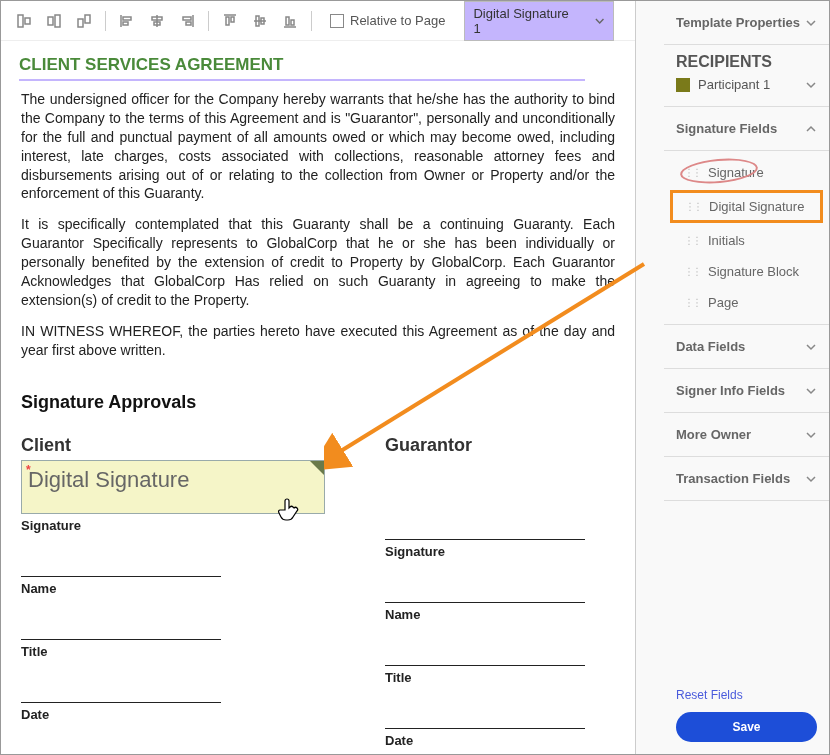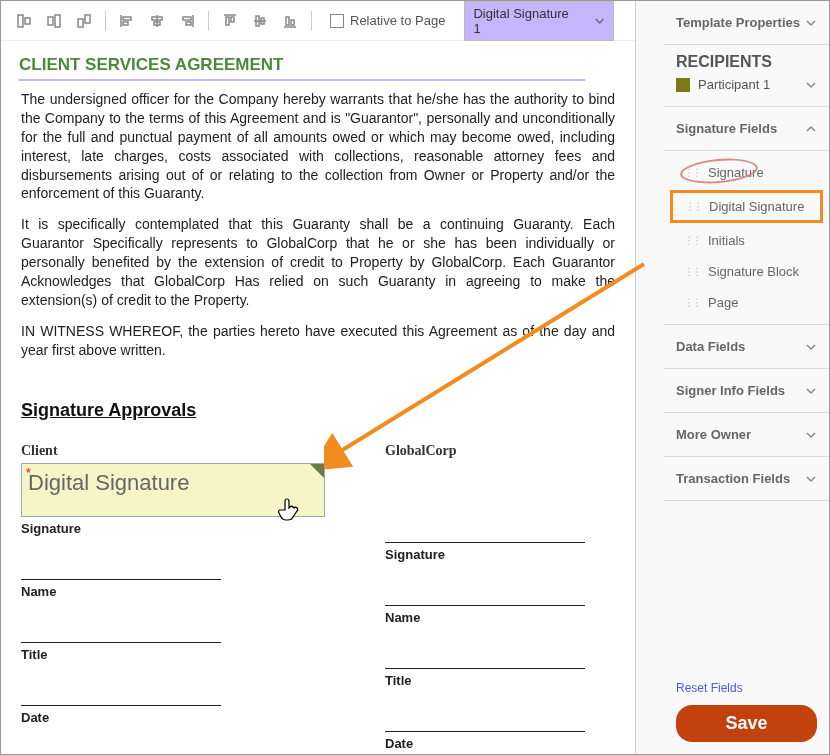--- a/index.html
+++ b/index.html
@@ -10,24 +10,24 @@
 .tool-btn { width: 26px; height: 26px; display: flex; align-items: center; justify-content: center; cursor: pointer; color: #888; }
 .tool-btn svg { width: 16px; height: 16px; stroke: #888; fill: none; stroke-width: 1.5; }
 .divider { width: 1px; height: 20px; background: #ccc; margin: 0 4px; }
 .rel-page { display: flex; align-items: center; gap: 6px; margin-left: 10px; font-size: 13px; color: #555; }
 .rel-page .checkbox { width: 14px; height: 14px; border: 1.5px solid #888; }
 .sig-select { margin-left: 15px; border: 1px solid #bbb; padding: 4px 8px; font-size: 13px; display: flex; align-items: center; gap: 20px; width: 150px; justify-content: space-between; background: #c4b5fd; }
 .doc { padding: 12px 20px; flex: 1; overflow: hidden; }
 .doc-title { color: #4a8a3a; font-weight: bold; font-size: 17px; border-bottom: 2px solid #c4b5fd; padding: 2px 0 4px; display: inline-block; width: calc(100% - 28px); margin-left: -2px; }
 .body-text { margin-top: 9px; font-size: 14px; line-height: 1.35; text-align: justify; color: #222; }
 .body-text p { margin-bottom: 12px; }
-.sig-approvals { margin-top: 40px; font-size: 18px; font-weight: bold; text-decoration: underline; color: #111; }
+.sig-approvals { margin-top: 32px; font-size: 18px; font-weight: bold; color: #111; }
 .sig-grid { display: flex; gap: 60px; margin-top: 22px; }
 .sig-col { flex: 1; }
-.party-name { font-weight: bold; font-size: 14px; margin-bottom: 4px; font-family: Liberation Serif, serif; }
+.party-name { font-weight: bold; font-size: 18px; margin-bottom: 4px; }
 .sig-field { background: #f5f5c8; border: 1px solid #9aa; width: 304px; height: 54px; position: relative; padding: 6px 6px; font-size: 22px; color: #666; margin-bottom: 4px; }
 .sig-field .asterisk { position: absolute; top: 2px; left: 4px; color: #e44; font-size: 12px; font-weight: bold; }
 .sig-field .corner { position: absolute; top: 0; right: 0; width: 0; height: 0; border-left: 14px solid transparent; border-top: 14px solid #6a7a4a; }
 .cursor-hand { position: absolute; left: 278px; top: 496px; font-size: 22px; pointer-events: none; z-index: 50; }
 .arrow-svg { position: absolute; left: 324px; top: 246px; pointer-events: none; z-index: 40; }
 .sig-line { border-bottom: 1px solid #222; height: 22px; margin-bottom: 4px; width: 200px; }
 .label-sm { font-size: 13px; font-weight: bold; color: #222; margin-bottom: 22px; display: block; }
 .panel { width: 194px; background: #f9f9f9; border-left: 1px solid #ccc; display: flex; flex-direction: column; font-size: 13px; padding-left: 28px; }
 .panel-section { padding: 14px 12px; border-bottom: 1px solid #ddd; display: flex; justify-content: space-between; align-items: center; color: #666; font-weight: bold; cursor: pointer; }
 .recip { padding: 8px 12px 14px; border-bottom: 1px solid #ddd; }
@@ -35,21 +35,21 @@
 .recip-row { display: flex; align-items: center; gap: 8px; font-size: 13px; color: #555; }
 .recip-marker { width: 14px; height: 14px; background: #7a7a1a; }
 .chev { width: 12px; height: 12px; }
 .sig-fields-list { padding: 6px 0; border-bottom: 1px solid #ddd; }
 .field-item { padding: 8px 12px 8px 20px; display: flex; align-items: center; gap: 8px; color: #666; cursor: pointer; position: relative; }
 .field-item .drag { color: #bbb; font-size: 10px; letter-spacing: -2px; }
 .field-item.highlighted { border: 3px solid #f28c1e; margin: 2px 6px; padding: 6px 8px 6px 12px; }
 .sig-oval { position: absolute; border: 2px solid #d88; border-radius: 50%; width: 78px; height: 24px; left: 16px; top: 2px; transform: rotate(-5deg); pointer-events: none; }
 .bottom-links { margin-top: auto; padding: 12px; }
 .reset-link { color: #4a5bdc; font-size: 12px; cursor: pointer; display: block; margin-bottom: 10px; }
-.save-btn { background: #c2410c; color: #fff; border: none; border-radius: 16px; width: 100%; padding: 8px; font-size: 18px; font-weight: bold; cursor: pointer; }
+.save-btn { background: #1d4ed8; color: #fff; border: none; border-radius: 16px; width: 100%; padding: 8px; font-size: 12px; font-weight: bold; cursor: pointer; }
 </style>
 </head>
 <body>
 
 <div class="app">
   <div class="main">
     <div class="toolbar">
       <div class="tool-btn">
           <svg viewBox="0 0 16 16">
             <rect x="2" y="2" width="5" height="12"></rect>
@@ -143,21 +143,21 @@
           </div>
           <span class="label-sm">Signature</span>
           <div class="sig-line"></div>
           <span class="label-sm">Name</span>
           <div class="sig-line"></div>
           <span class="label-sm">Title</span>
           <div class="sig-line"></div>
           <span class="label-sm">Date</span>
         </div>
         <div class="sig-col">
-          <div class="party-name">GlobalCorp</div>
+          <div class="party-name">Guarantor</div>
           <div style="height:58px"></div>
           <div class="sig-line"></div>
           <span class="label-sm">Signature</span>
           <div class="sig-line"></div>
           <span class="label-sm">Name</span>
           <div class="sig-line"></div>
           <span class="label-sm">Title</span>
           <div class="sig-line"></div>
           <span class="label-sm">Date</span>
         </div>

